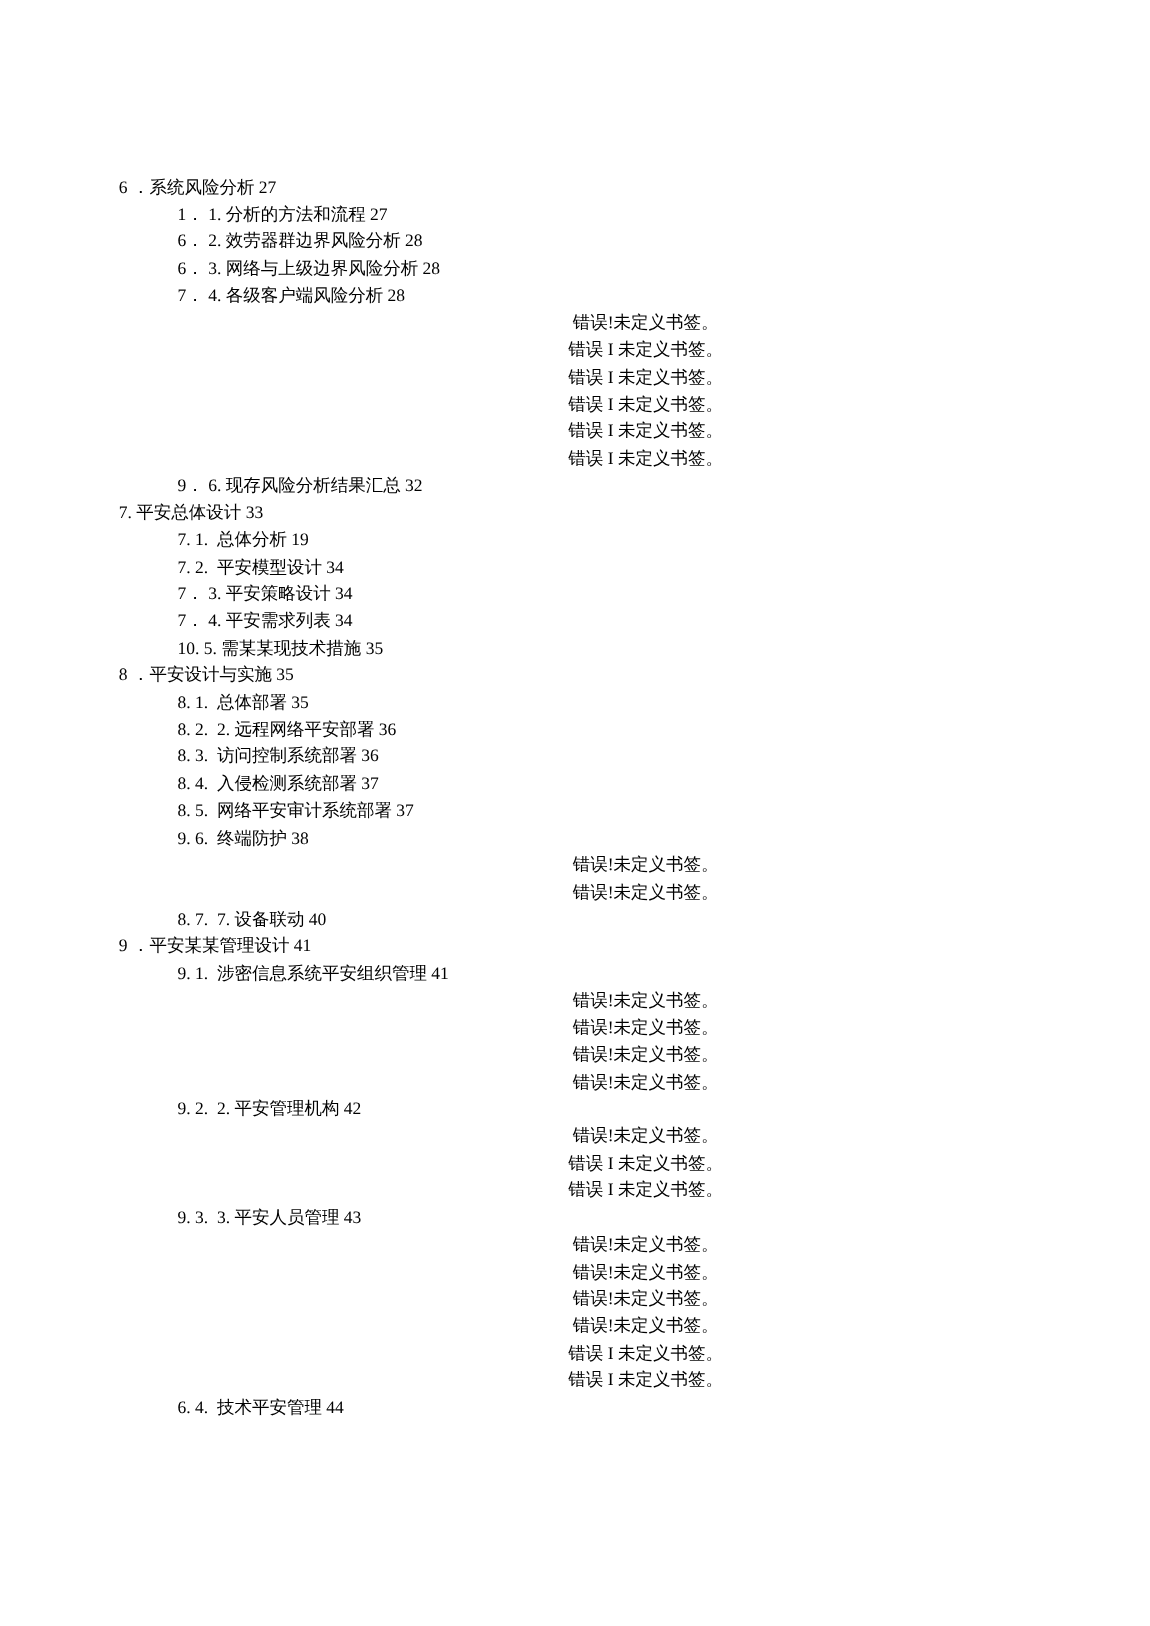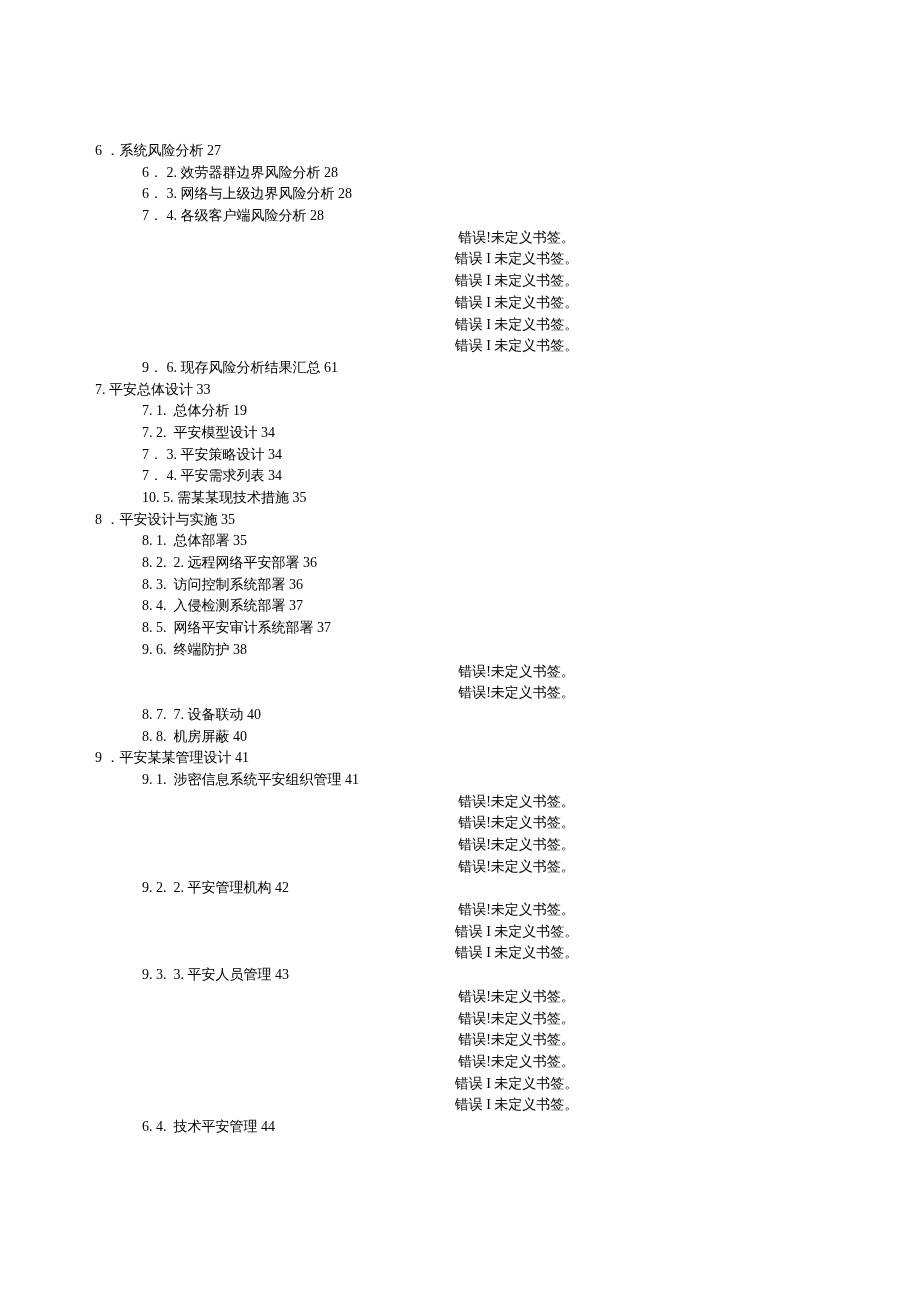--- a/index.html
+++ b/index.html
@@ -24,47 +24,47 @@
   .l0 { padding-left: 0px; }
   .l1 { padding-left: 47px; }
   .l2 { padding-left: 94px; text-align: center; }
 </style>
 </head>
 <body>
 
 <div class="page">
   <div id="toc">
       <div class="line l0">6 ．系统风险分析 27</div>
+      <div class="line l1">1． 1. 分析的方法和流程 27</div>
       <div class="line l1">6． 2. 效劳器群边界风险分析 28</div>
       <div class="line l1">6． 3. 网络与上级边界风险分析 28</div>
       <div class="line l1">7． 4. 各级客户端风险分析 28</div>
       <div class="line l2">错误!未定义书签。</div>
       <div class="line l2">错误 I 未定义书签。</div>
       <div class="line l2">错误 I 未定义书签。</div>
       <div class="line l2">错误 I 未定义书签。</div>
       <div class="line l2">错误 I 未定义书签。</div>
       <div class="line l2">错误 I 未定义书签。</div>
-      <div class="line l1">9． 6. 现存风险分析结果汇总 61</div>
+      <div class="line l1">9． 6. 现存风险分析结果汇总 32</div>
       <div class="line l0">7. 平安总体设计 33</div>
       <div class="line l1">7. 1.  总体分析 19</div>
       <div class="line l1">7. 2.  平安模型设计 34</div>
       <div class="line l1">7． 3. 平安策略设计 34</div>
       <div class="line l1">7． 4. 平安需求列表 34</div>
       <div class="line l1">10. 5. 需某某现技术措施 35</div>
       <div class="line l0">8 ．平安设计与实施 35</div>
       <div class="line l1">8. 1.  总体部署 35</div>
       <div class="line l1">8. 2.  2. 远程网络平安部署 36</div>
       <div class="line l1">8. 3.  访问控制系统部署 36</div>
       <div class="line l1">8. 4.  入侵检测系统部署 37</div>
       <div class="line l1">8. 5.  网络平安审计系统部署 37</div>
       <div class="line l1">9. 6.  终端防护 38</div>
       <div class="line l2">错误!未定义书签。</div>
       <div class="line l2">错误!未定义书签。</div>
       <div class="line l1">8. 7.  7. 设备联动 40</div>
-      <div class="line l1">8. 8.  机房屏蔽 40</div>
       <div class="line l0">9 ．平安某某管理设计 41</div>
       <div class="line l1">9. 1.  涉密信息系统平安组织管理 41</div>
       <div class="line l2">错误!未定义书签。</div>
       <div class="line l2">错误!未定义书签。</div>
       <div class="line l2">错误!未定义书签。</div>
       <div class="line l2">错误!未定义书签。</div>
       <div class="line l1">9. 2.  2. 平安管理机构 42</div>
       <div class="line l2">错误!未定义书签。</div>
       <div class="line l2">错误 I 未定义书签。</div>
       <div class="line l2">错误 I 未定义书签。</div>

